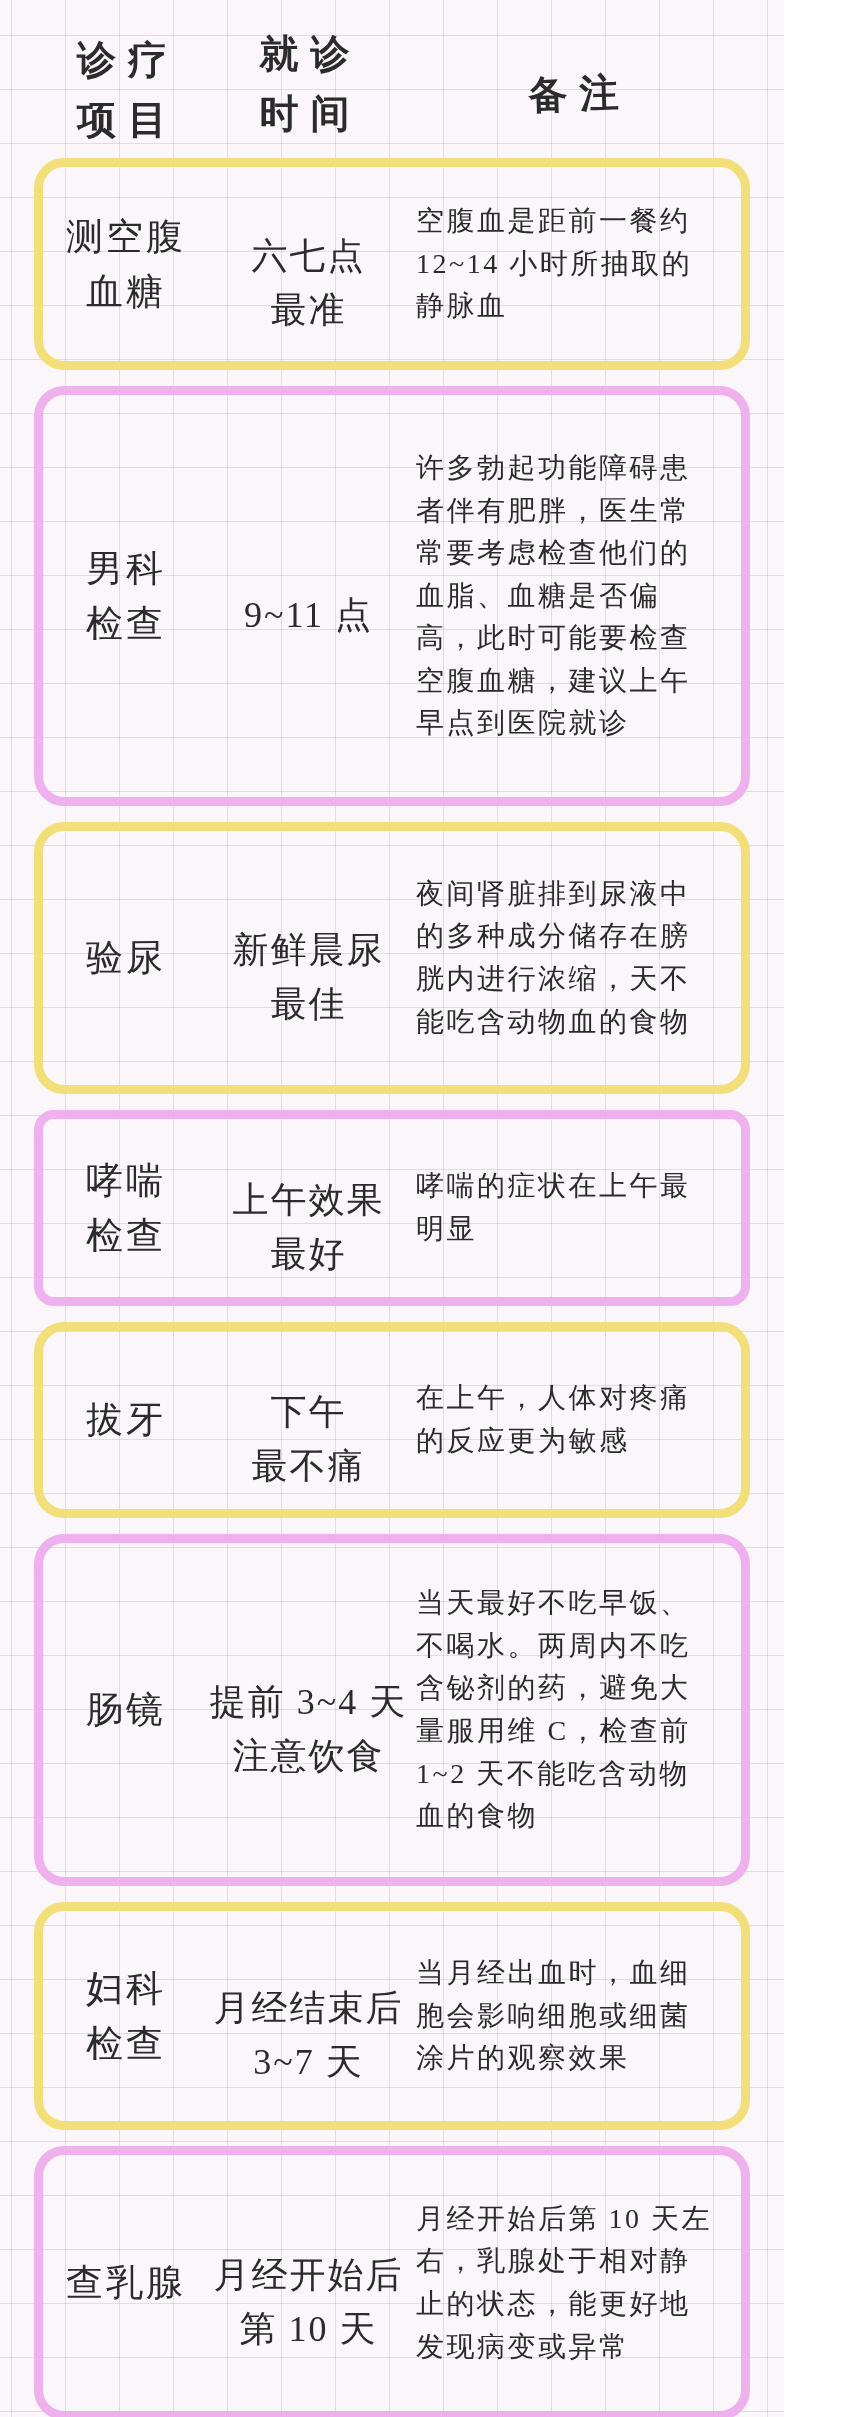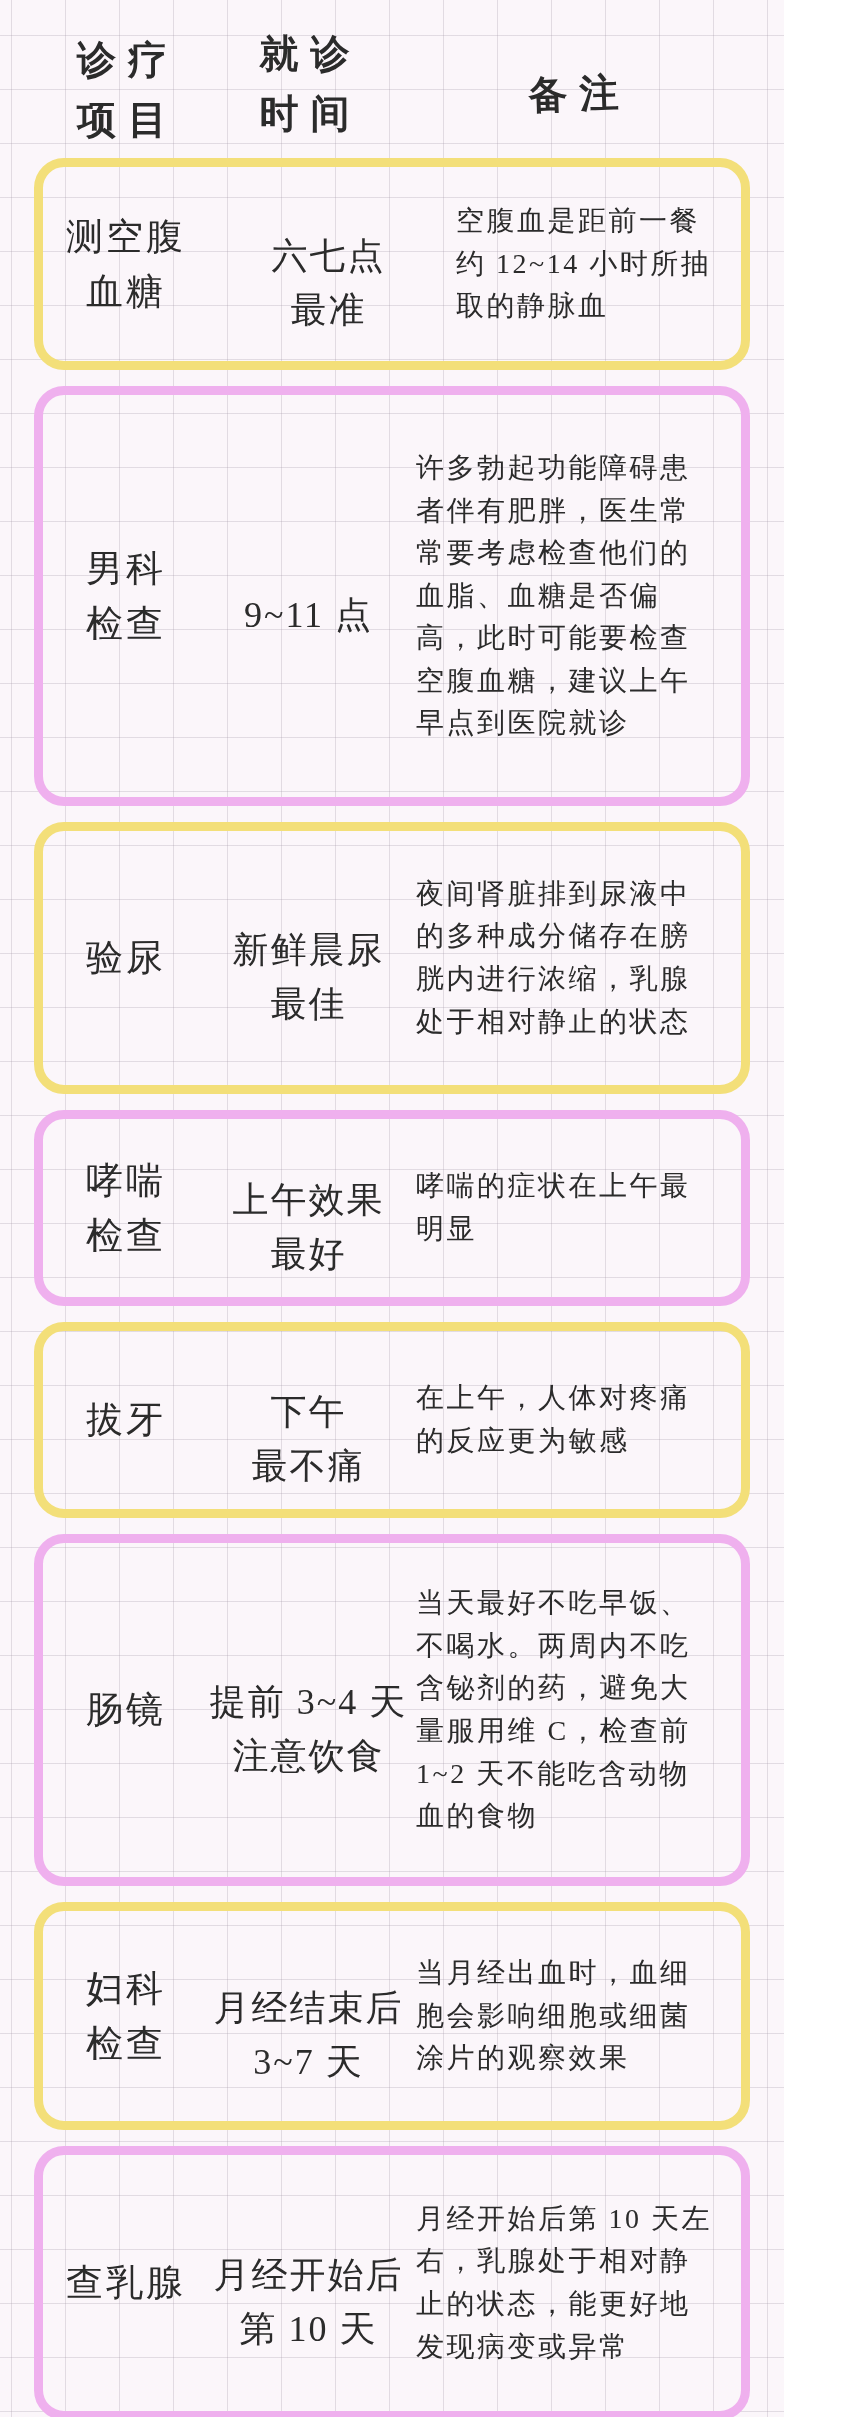--- a/index.html
+++ b/index.html
@@ -93,43 +93,43 @@
   <div class="header">
     <div class="hcell h-item">诊疗
 项目</div>
     <div class="hcell h-time">就诊
 时间</div>
     <div class="hcell h-note">备注</div>
   </div>
 
   <div class="rows">
 
-    <section class="row" style="border-color: rgb(243, 223, 121); gap: 20px;">
+    <section class="row" style="border-color: rgb(243, 223, 121);">
       <div class="cell c-item">测空腹
 血糖</div>
       <div class="cell c-time">六七点
 最准</div>
       <div class="cell c-note">空腹血是距前一餐约 12~14 小时所抽取的静脉血</div>
     </section>
 
     <section class="row" style="border-color: rgb(239, 176, 238);">
       <div class="cell c-item">男科
 检查</div>
       <div class="cell c-time">9~11 点</div>
       <div class="cell c-note">许多勃起功能障碍患者伴有肥胖，医生常常要考虑检查他们的血脂、血糖是否偏高，此时可能要检查空腹血糖，建议上午早点到医院就诊</div>
     </section>
 
     <section class="row" style="border-color: rgb(243, 223, 121);">
       <div class="cell c-item">验尿</div>
       <div class="cell c-time">新鲜晨尿
 最佳</div>
-      <div class="cell c-note">夜间肾脏排到尿液中的多种成分储存在膀胱内进行浓缩，乳腺处于相对静止的状态</div>
+      <div class="cell c-note">夜间肾脏排到尿液中的多种成分储存在膀胱内进行浓缩，天不能吃含动物血的食物</div>
     </section>
 
-    <section class="row" style="border-color: rgb(239, 176, 238);">
+    <section class="row" style="border-color: rgb(239, 176, 238); border-radius: 20px;">
       <div class="cell c-item">哮喘
 检查</div>
       <div class="cell c-time">上午效果
 最好</div>
       <div class="cell c-note">哮喘的症状在上午最明显</div>
     </section>
 
     <section class="row" style="border-color: rgb(243, 223, 121);">
       <div class="cell c-item">拔牙</div>
       <div class="cell c-time">下午

